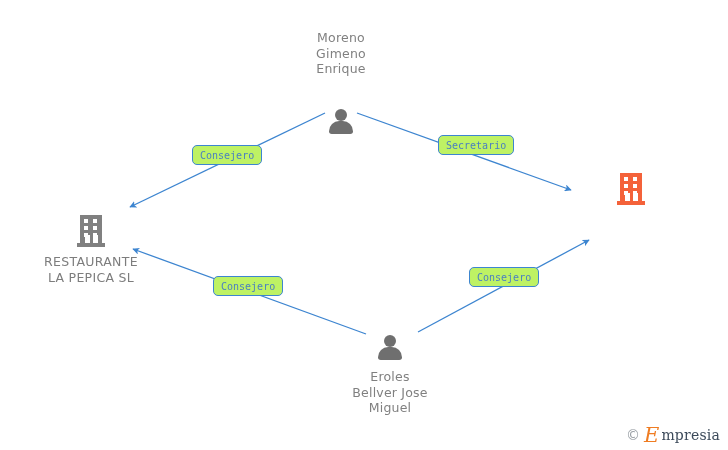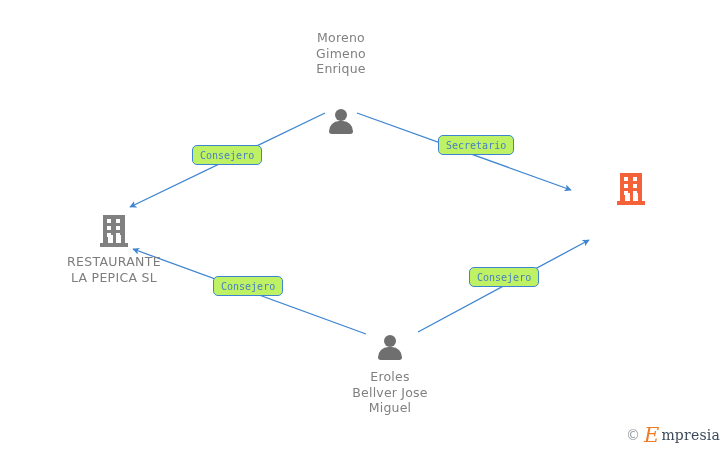--- a/index.html
+++ b/index.html
@@ -204,21 +204,21 @@
       <div class="win" style="left:7px;  top:11px;"></div>
       <div class="win" style="left:16px; top:11px;"></div>
       <div class="win" style="left:7px;  top:18px;"></div>
       <div class="win" style="left:16px; top:18px;"></div>
       <div class="door" style="left:16px;"></div>
       <div class="door" style="left:8px;"></div>
       <div class="base"></div>
     </div>
   </div>
 
-  <div class="node" style="left:29px; top:215px;">
+  <div class="node" style="left:6px; top:215px;">
     <div class="building gray">
       <div class="tower"></div>
       <div class="win" style="left:7px;  top:4px;"></div>
       <div class="win" style="left:16px; top:4px;"></div>
       <div class="win" style="left:7px;  top:11px;"></div>
       <div class="win" style="left:16px; top:11px;"></div>
       <div class="win" style="left:7px;  top:18px;"></div>
       <div class="win" style="left:16px; top:18px;"></div>
       <div class="door" style="left:16px;"></div>
       <div class="door" style="left:8px;"></div>

